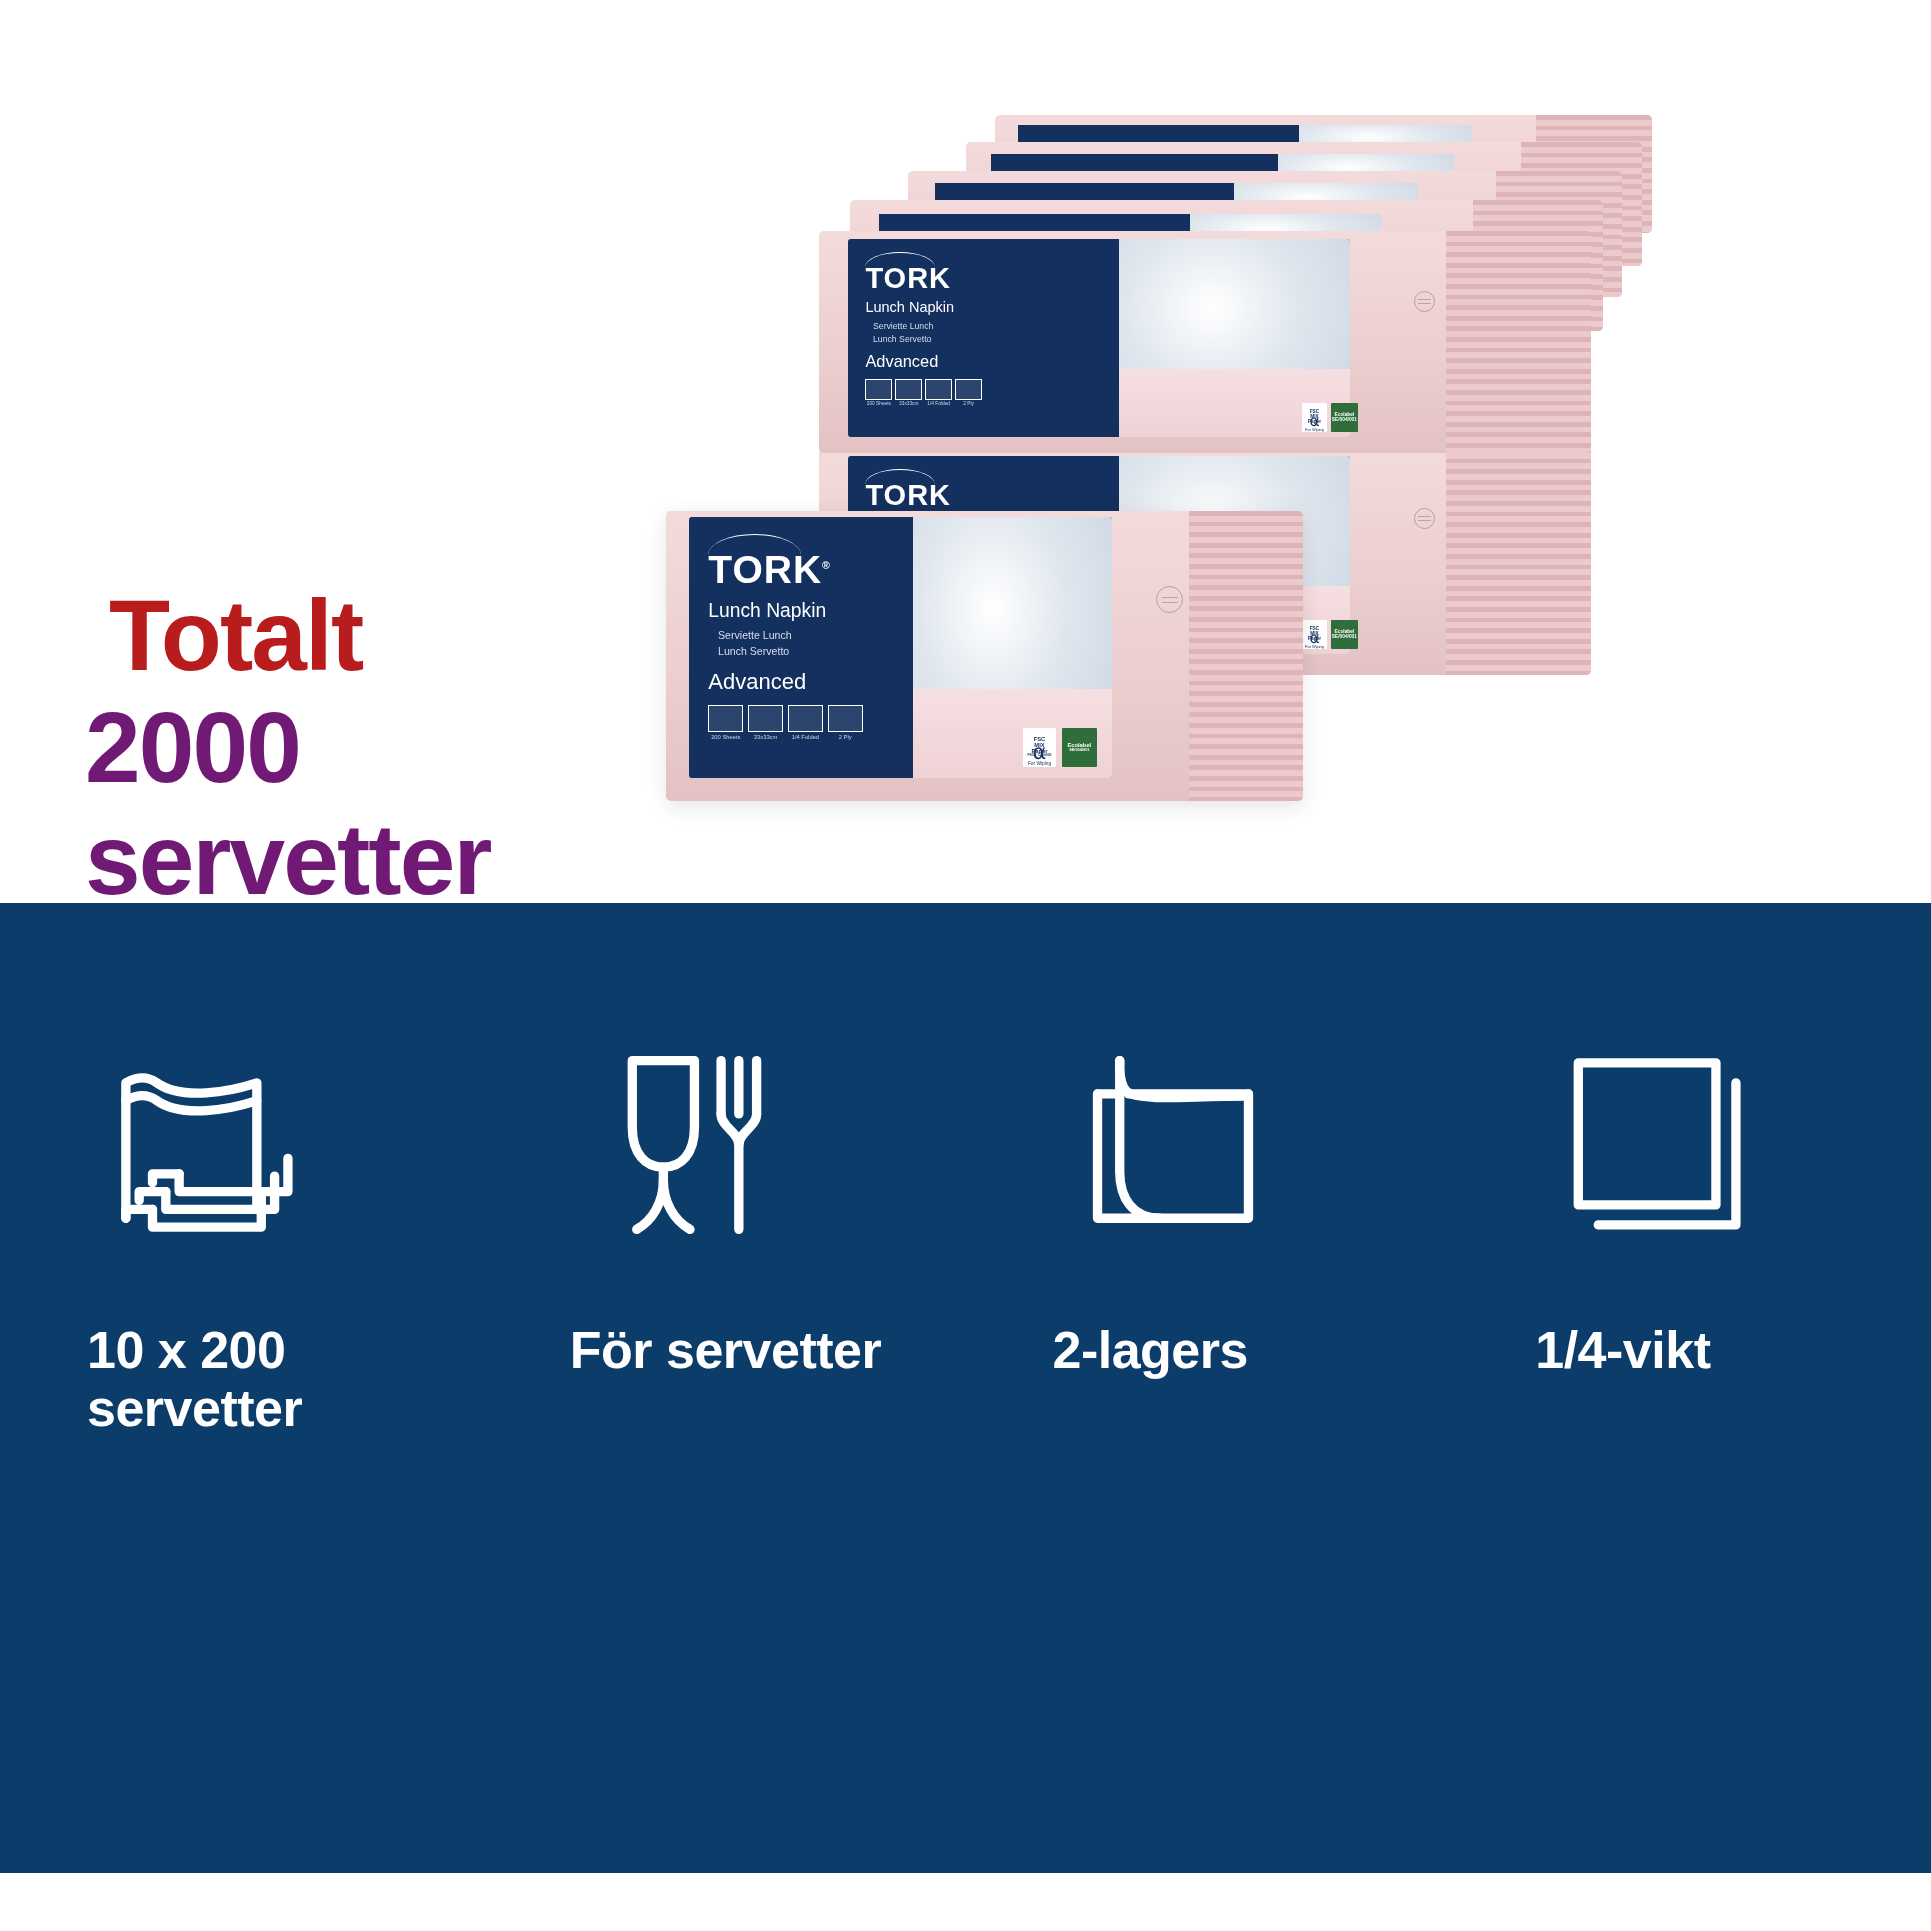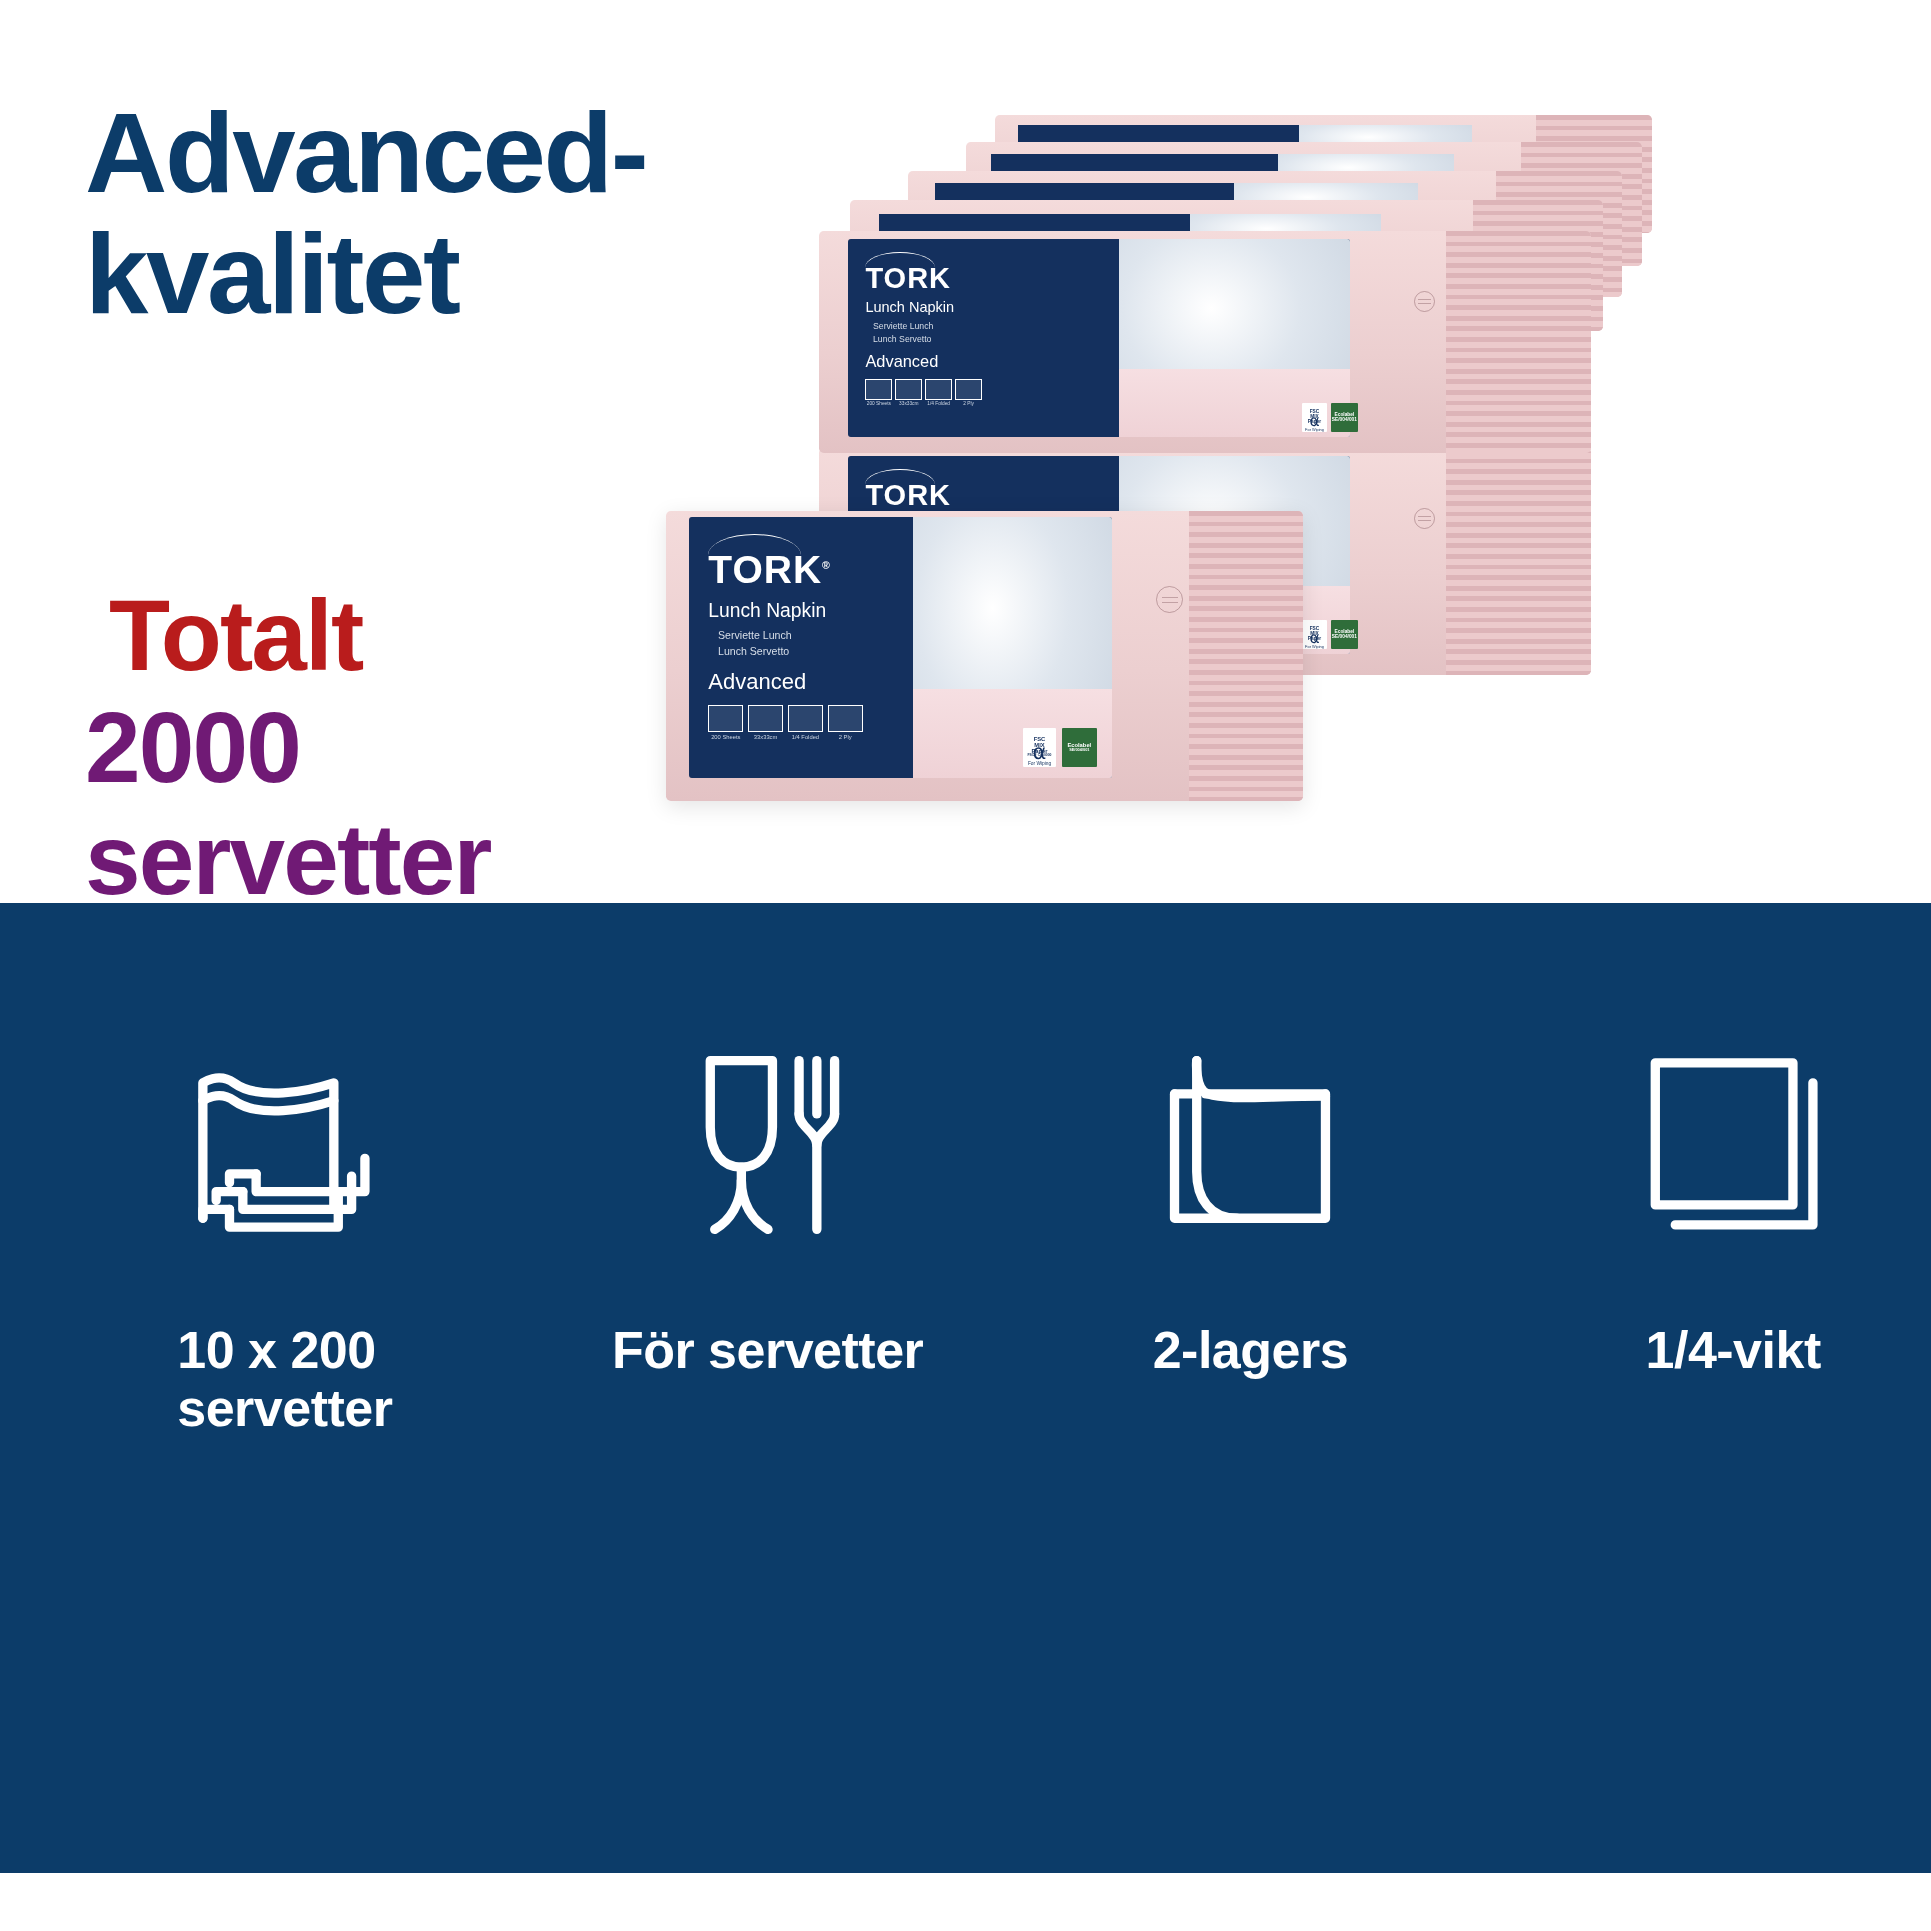--- a/index.html
+++ b/index.html
@@ -135,21 +135,21 @@
   #bottom-panel {
     position:absolute; left:0; top:903px; width:1931px; height:970px;
     background:#0c3c69;
   }
   #features {
     position:absolute; left:0; top:121px; width:1931px;
     display:flex;
   }
   .feature {
     width:483px;
-    display:flex; flex-direction:column; align-items:center;
+    display:flex; flex-direction:column; align-items:flex-start;
     padding-left:58px;
   }
   .feature-icon {
     width:241px; height:241px;
     display:flex; align-items:center; justify-content:center;
     margin-left:29px;
   }
   .feature-label {
     margin-top:56px; margin-left:29px;
     color:#ffffff; font-size:52px; font-weight:700;
@@ -159,24 +159,20 @@
   #bottom-white-strip {
     position:absolute; left:0; top:1873px; width:1931px; height:58px;
     background:#ffffff;
   }
 </style>
 </head>
 <body>
 
 <div id="top-section">
 
-  <div id="headline-block">
-    <div class="headline">Advanced-
-kvalitet</div>
-  </div>
 
   <div id="total-block">
     <div class="total-line1">Totalt</div>
     <div class="total-line2">2000
 servetter</div>
   </div>
 
   <div id="product-photo">
 
     <div class="pack" style="left:203px; top:0px; width:657px; height:118px;">

